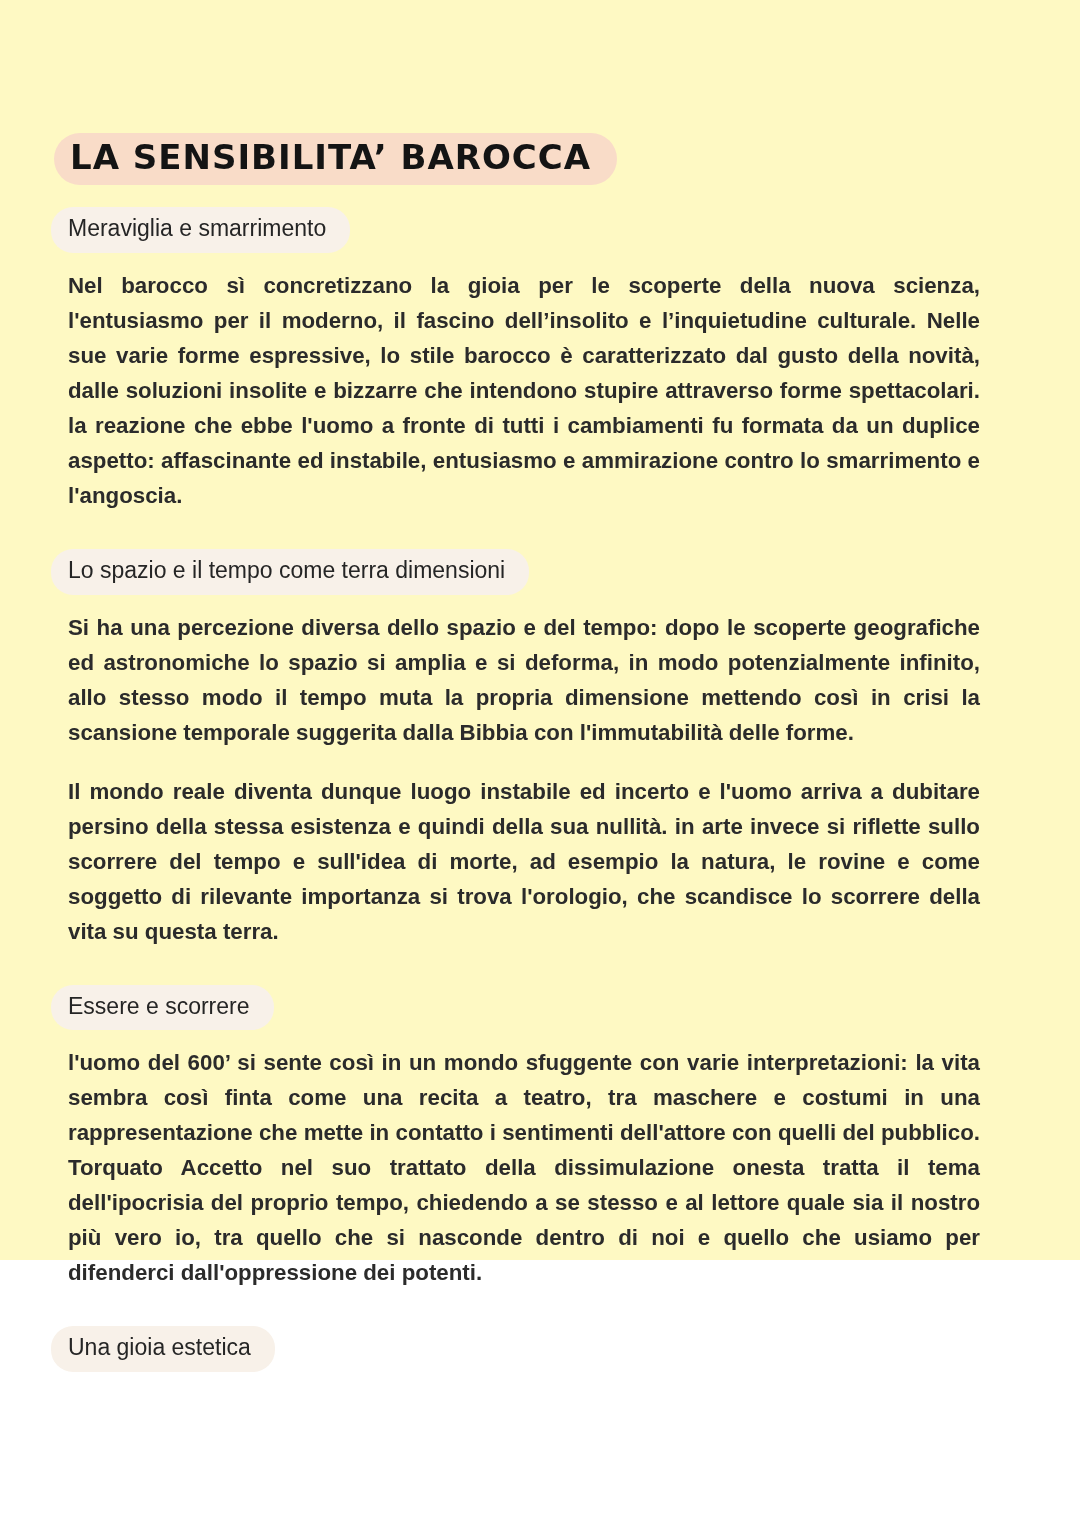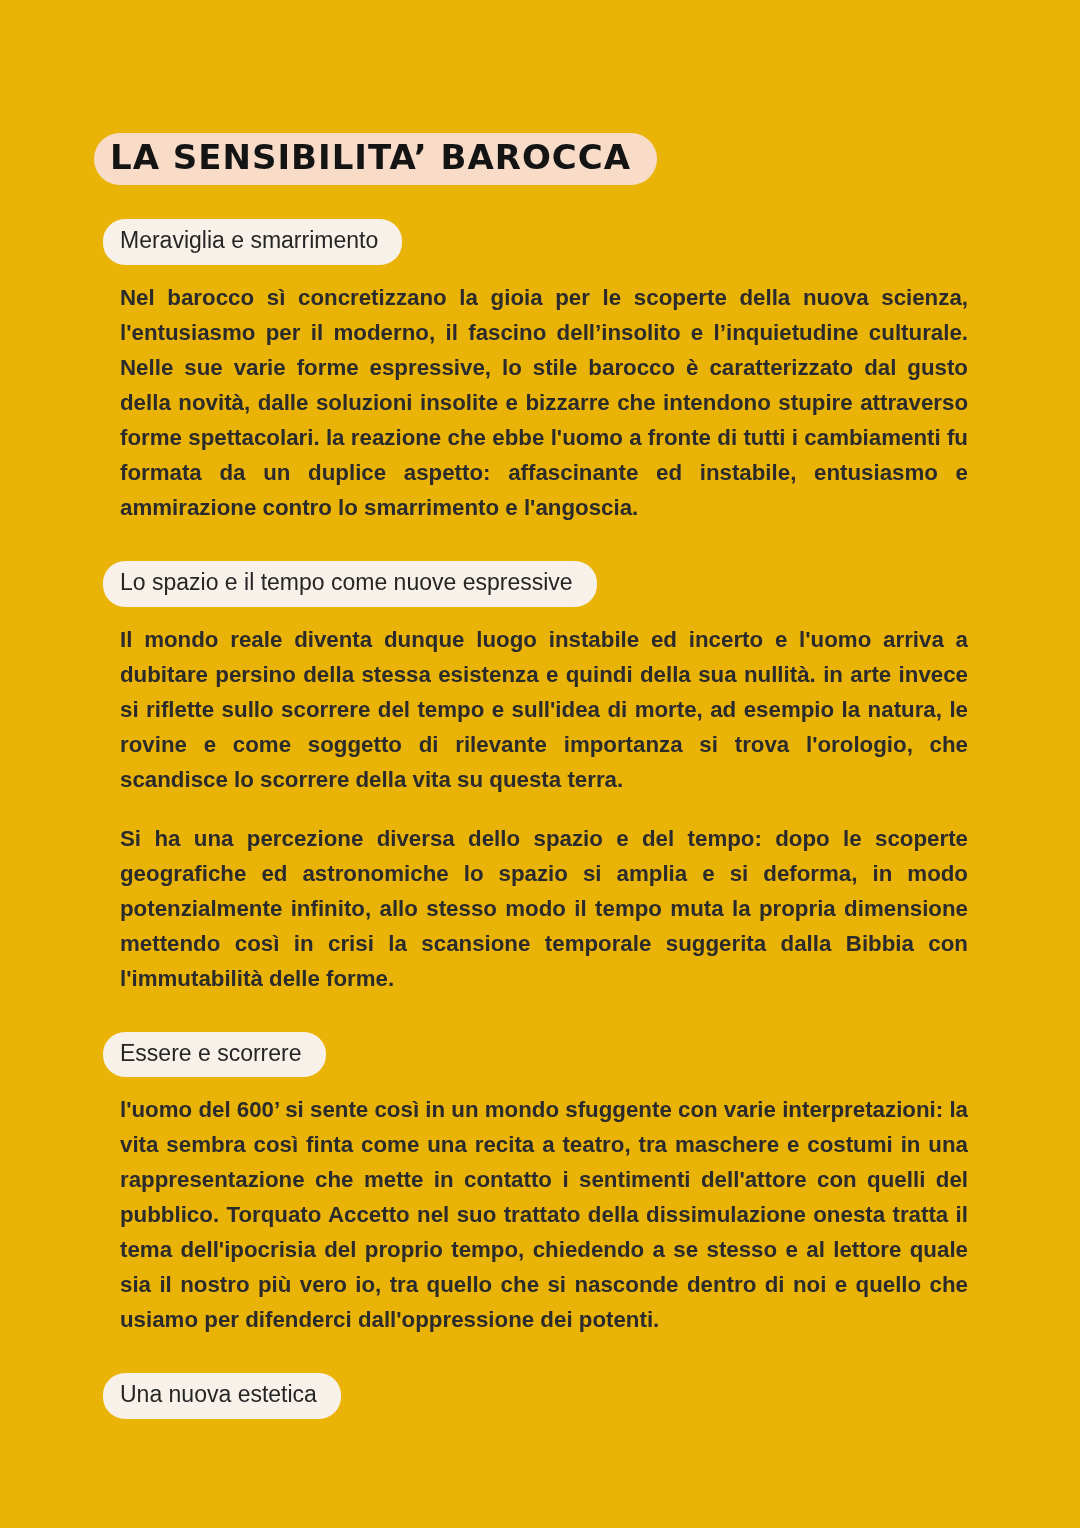--- a/index.html
+++ b/index.html
@@ -10,39 +10,39 @@
   body {
     width: 1080px;
     height: 1528px;
     font-family: "Liberation Sans", sans-serif;
     color: #2b2b2b;
     overflow: hidden;
   }
   .page {
     box-sizing: border-box;
     width: 1080px;
-    height: 1528px;
-    padding: 133px 100px 40px 108px;
-    background: #eab308;
+    height: 1260px;
+    padding: 133px 100px 40px 68px;
+    background: #fef9c3;
   }
   .doc-title {
     display: inline-block;
     background: #f9dcc8;
     border-radius: 28px;
     padding: 6px 26px 9px 16px;
     margin: 0 0 10px -14px;
     font-family: "DejaVu Sans", sans-serif;
     font-size: 34px;
     font-weight: bold;
     letter-spacing: 1px;
     color: #141414;
     line-height: 1.1;
   }
   .section {
-    margin: 12px;
+    margin: 0;
   }
   .section-heading {
     display: inline-block;
     background: #f8f1e9;
     border-radius: 22px;
     padding: 8px 24px 10px 17px;
     margin: 12px 0 2px -17px;
     font-size: 23px;
     color: #252525;
     line-height: 1.2;
@@ -62,27 +62,27 @@
 <div class="page">
 
   <div class="doc-title">LA SENSIBILITA’ BAROCCA</div>
 
   <div class="section">
     <div class="section-heading">Meraviglia e smarrimento</div>
     <p class="para">Nel barocco sì concretizzano la gioia per le scoperte della nuova scienza, l'entusiasmo per il moderno, il fascino dell’insolito e l’inquietudine culturale. Nelle sue varie forme espressive, lo stile barocco è caratterizzato dal gusto della novità, dalle soluzioni insolite e bizzarre che intendono stupire attraverso forme spettacolari. la reazione che ebbe l'uomo a fronte di tutti i cambiamenti fu formata da un duplice aspetto: affascinante ed instabile, entusiasmo e ammirazione contro lo smarrimento e l'angoscia.</p>
   </div>
 
   <div class="section">
-    <div class="section-heading">Lo spazio e il tempo come nuove espressive</div>
+    <div class="section-heading">Lo spazio e il tempo come terra dimensioni</div>
+    <p class="para">Si ha una percezione diversa dello spazio e del tempo: dopo le scoperte geografiche ed astronomiche lo spazio si amplia e si deforma, in modo potenzialmente infinito, allo stesso modo il tempo muta la propria dimensione mettendo così in crisi la scansione temporale suggerita dalla Bibbia con l'immutabilità delle forme.</p>
     <p class="para">Il mondo reale diventa dunque luogo instabile ed incerto e l'uomo arriva a dubitare persino della stessa esistenza e quindi della sua nullità. in arte invece si riflette sullo scorrere del tempo e sull'idea di morte, ad esempio la natura, le rovine e come soggetto di rilevante importanza si trova l'orologio, che scandisce lo scorrere della vita su questa terra.</p>
-    <p class="para">Si ha una percezione diversa dello spazio e del tempo: dopo le scoperte geografiche ed astronomiche lo spazio si amplia e si deforma, in modo potenzialmente infinito, allo stesso modo il tempo muta la propria dimensione mettendo così in crisi la scansione temporale suggerita dalla Bibbia con l'immutabilità delle forme.</p>
   </div>
 
   <div class="section">
     <div class="section-heading">Essere e scorrere</div>
     <p class="para">l'uomo del 600’ si sente così in un mondo sfuggente con varie interpretazioni: la vita sembra così finta come una recita a teatro, tra maschere e costumi in una rappresentazione che mette in contatto i sentimenti dell'attore con quelli del pubblico. Torquato Accetto nel suo trattato della dissimulazione onesta tratta il tema dell'ipocrisia del proprio tempo, chiedendo a se stesso e al lettore quale sia il nostro più vero io, tra quello che si nasconde dentro di noi e quello che usiamo per difenderci dall'oppressione dei potenti.</p>
   </div>
 
   <div class="section">
-    <div class="section-heading">Una nuova estetica</div>
+    <div class="section-heading">Una gioia estetica</div>
   </div>
 
 </div>
 
 </body></html>

